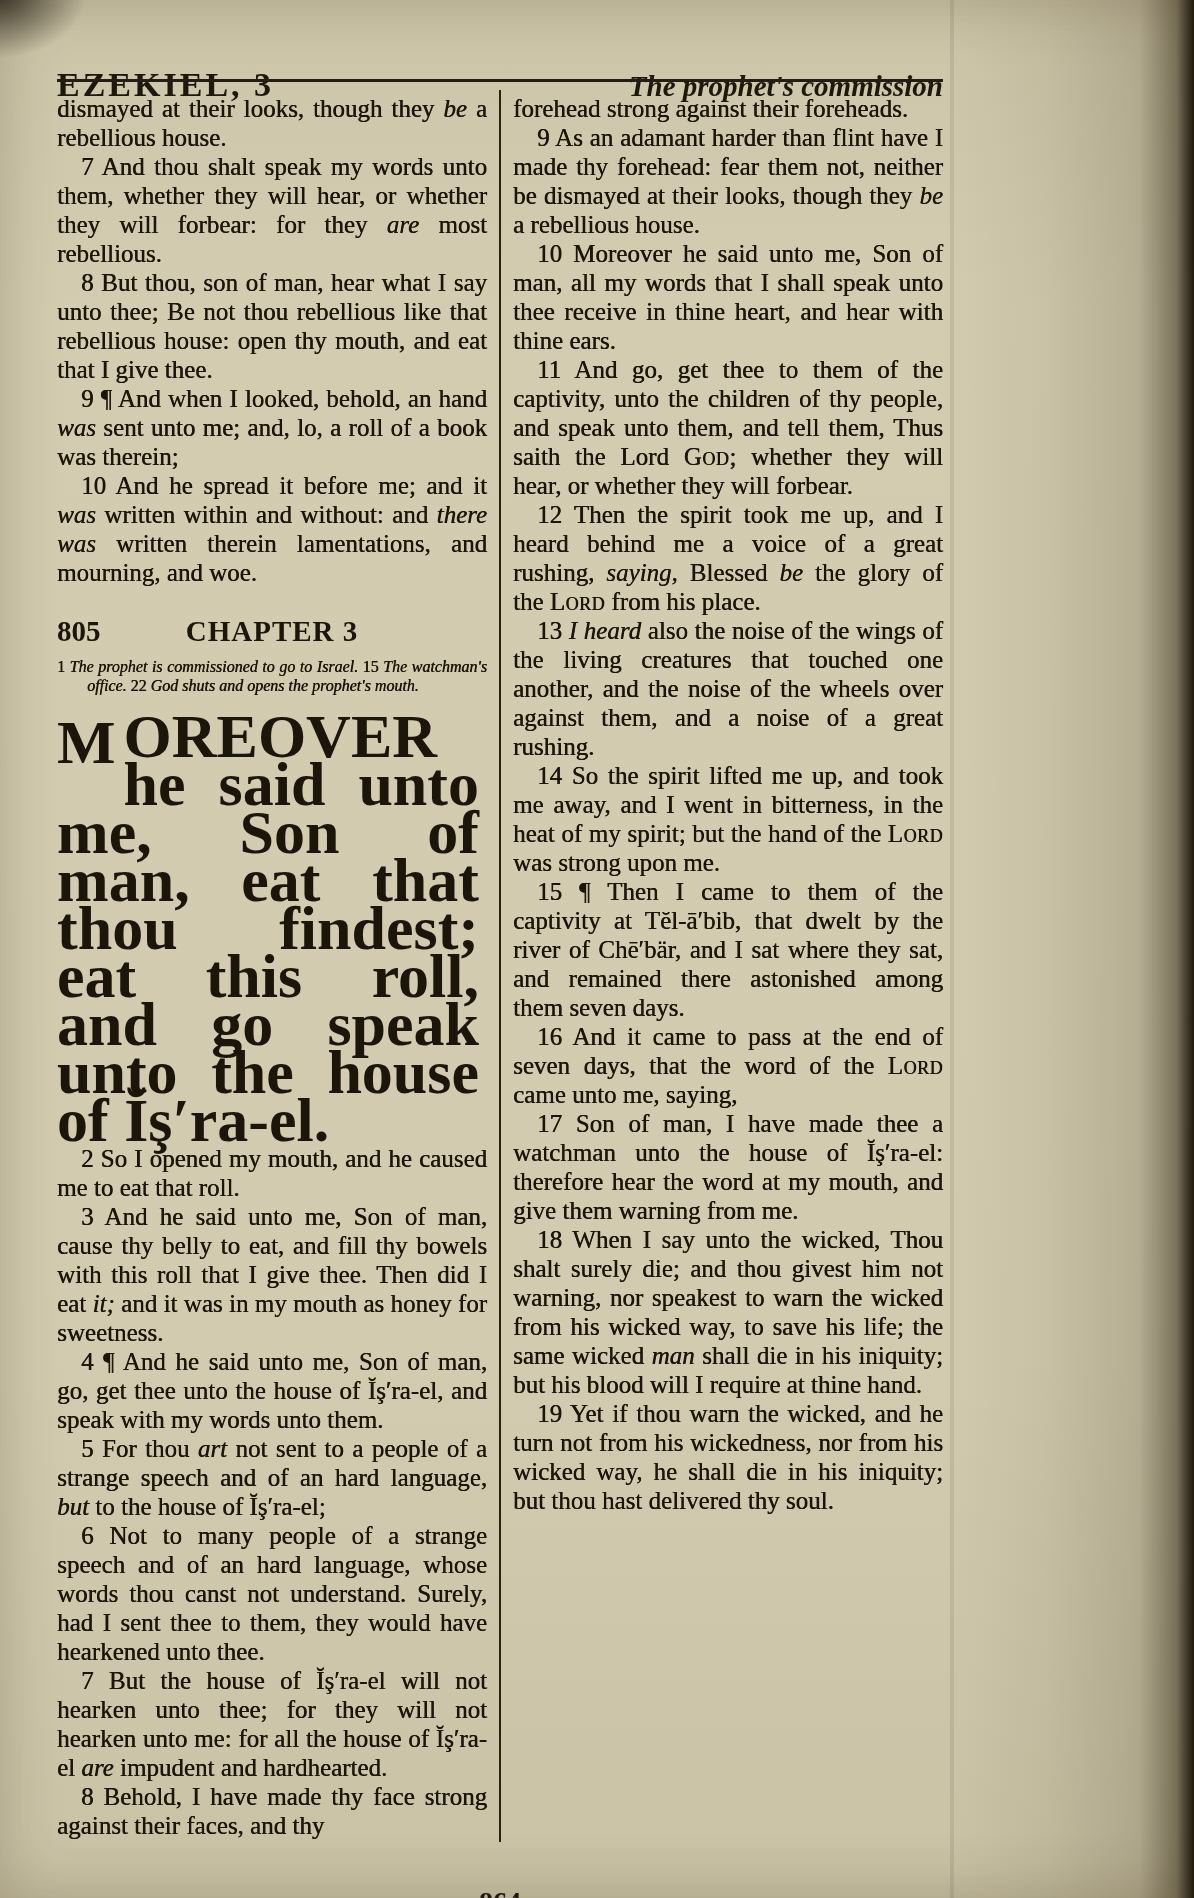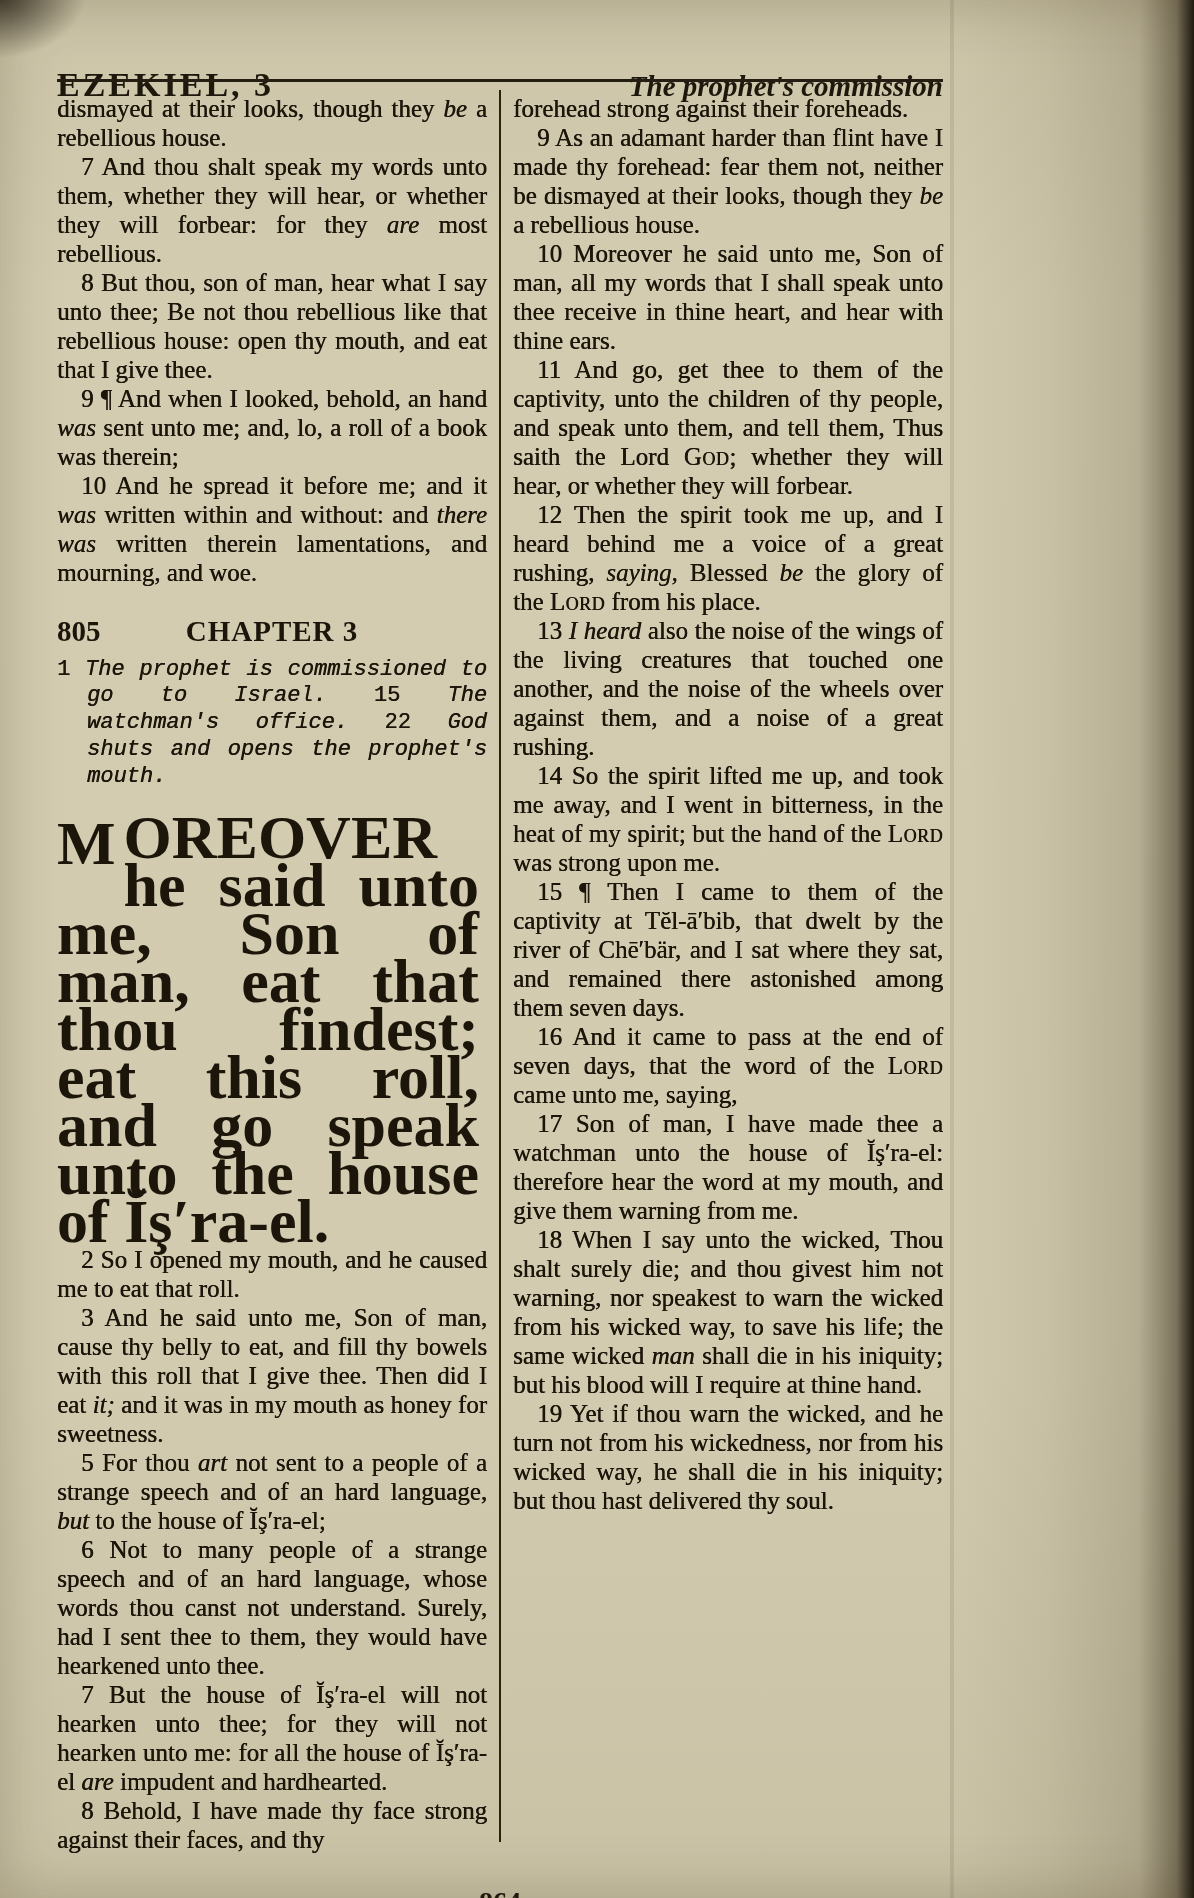--- a/index.html
+++ b/index.html
@@ -30,22 +30,22 @@
   p.verse { text-indent:24px; }
   p.cont  { text-indent:0; }
   p em { font-style:italic; }
 
   .chapter-row { display:flex; align-items:baseline; margin:28px 0 8px;
                  font-size:29px; font-weight:bold; text-shadow:none; }
   .chap-num { flex:1; text-align:left; }
   .chap-title { letter-spacing:1px; }
   .chap-spacer { flex:1; }
 
-  .summary { font-size:22px; line-height:1.22; padding-left:30px; text-indent:-30px;
-             margin-bottom:16px; text-align:justify;font-family:Liberation Mono, monospace; }
+  .summary { font-size:16px; line-height:1.22; padding-left:30px; text-indent:-30px;
+             margin-bottom:10px; text-align:justify; }
   .summary em { font-style:italic; }
 
   .dropcap { float:left; font-size:62px; line-height:48px; padding:6px 8px 0 0;
              font-weight:bold; text-shadow:none; }
 
   .smallcaps { font-variant:small-caps; letter-spacing:0.5px; }
 
   
   .footer { position:absolute; left:57px; width:886px; top:1850px; text-align:center;
             font-size:28px; font-weight:bold;margin-top:36px; }
@@ -82,20 +82,21 @@
         <p class="verse">10 And he spread it before me; and it <em>was</em> written within and without: and <em>there was</em> written therein lamentations, and mourning, and woe.</p>
         <div class="chapter-row">
           <span class="chap-num">805</span>
           <span class="chap-title">CHAPTER 3</span>
           <span class="chap-spacer"></span>
         </div>
         <p class="summary">1 <em>The prophet is commissioned to go to Israel.</em> 15 <em>The watchman's office.</em> 22 <em>God shuts and opens the prophet's mouth.</em></p>
         <p class="dropcap"><span class="dropcap">M</span>OREOVER he said unto me, Son of man, eat that thou findest; eat this roll, and go speak unto the house of Ĭş′ra-el.</p>
         <p class="verse">2 So I opened my mouth, and he caused me to eat that roll.</p>
         <p class="verse">3 And he said unto me, Son of man, cause thy belly to eat, and fill thy bowels with this roll that I give thee. Then did I eat <em>it;</em> and it was in my mouth as honey for sweetness.</p>
+        <p class="verse">4 ¶ And he said unto me, Son of man, go, get thee unto the house of Ĭş′ra-el, and speak with my words unto them.</p>
         <p class="verse">5 For thou <em>art</em> not sent to a people of a strange speech and of an hard language, <em>but</em> to the house of Ĭş′ra-el;</p>
         <p class="verse">6 Not to many people of a strange speech and of an hard language, whose words thou canst not understand. Surely, had I sent thee to them, they would have hearkened unto thee.</p>
         <p class="verse">7 But the house of Ĭş′ra-el will not hearken unto thee; for they will not hearken unto me: for all the house of Ĭş′ra-el <em>are</em> impudent and hardhearted.</p>
         <p class="verse">8 Behold, I have made thy face strong against their faces, and thy</p>
       </div>
     <div class="column">
         <p class="cont">forehead strong against their foreheads.</p>
         <p class="verse">9 As an adamant harder than flint have I made thy forehead: fear them not, neither be dismayed at their looks, though they <em>be</em> a rebellious house.</p>
         <p class="verse">10 Moreover he said unto me, Son of man, all my words that I shall speak unto thee receive in thine heart, and hear with thine ears.</p>
         <p class="verse">11 And go, get thee to them of the captivity, unto the children of thy people, and speak unto them, and tell them, Thus saith the Lord <span class="smallcaps">God</span>; whether they will hear, or whether they will forbear.</p>

